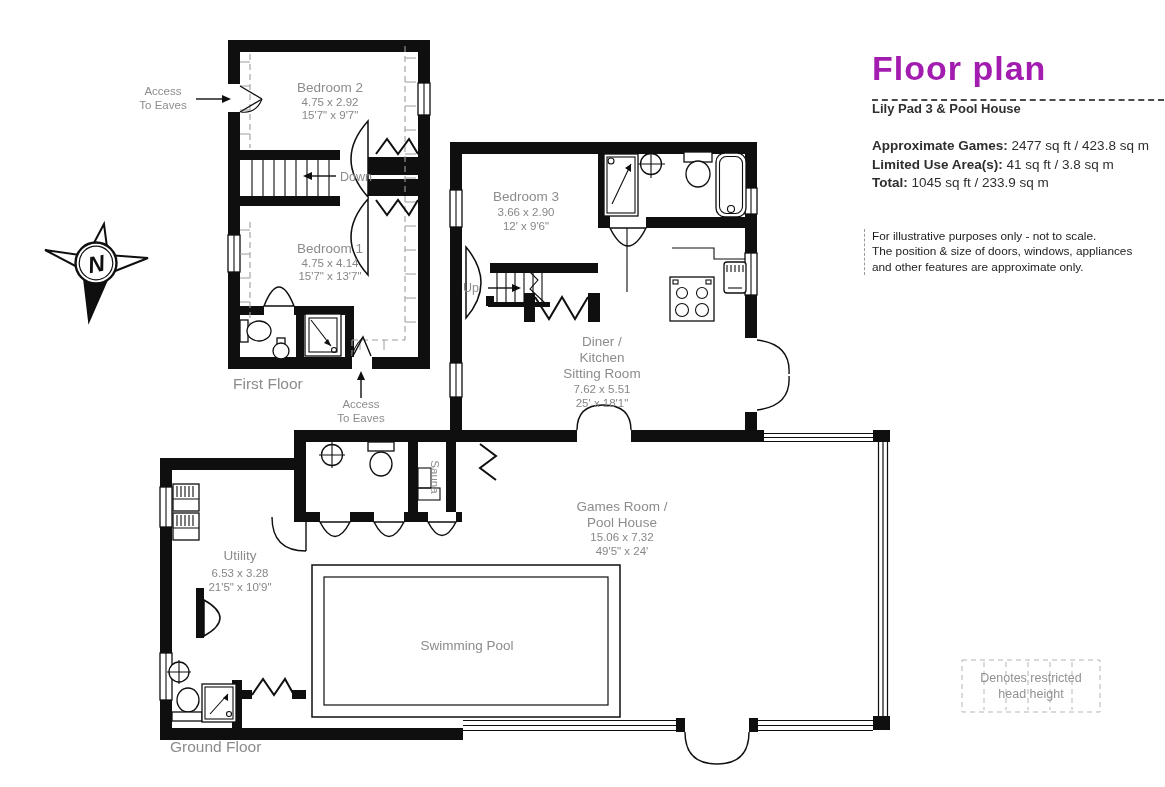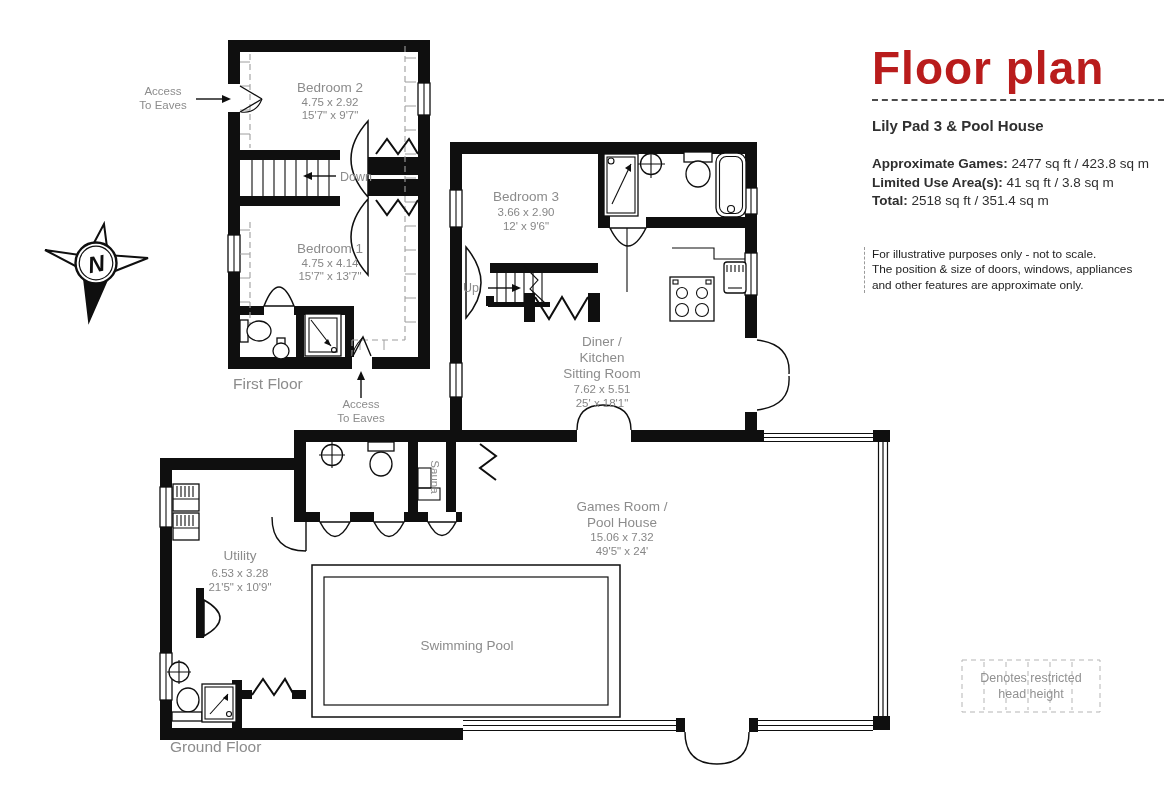--- a/index.html
+++ b/index.html
@@ -21,23 +21,23 @@
   .ldash{stroke:#b5b5b5;stroke-width:1;fill:none;stroke-dasharray:5 4;}
   text.rname{font-size:13.5px;fill:#8c8c8c;}
   text.rdim{font-size:11.5px;fill:#878787;}
   text.flr{font-size:15.5px;fill:#8c8c8c;}
   text.ann{font-size:12.5px;fill:#8c8c8c;}
   text.small{font-size:11.5px;fill:#8c8c8c;}
   text.leg{font-size:12.5px;fill:#919191;}
   text.north{font-size:23px;font-weight:bold;font-style:italic;fill:#0f0f0f;}
   
   .panel{position:absolute;left:872px;top:50px;width:292px;color:#313131;}
-  .title{font-size:46px;color:#b91c1c;font-weight:600;letter-spacing:1px;line-height:36px;}
+  .title{font-size:34px;color:#a21caf;font-weight:600;letter-spacing:1px;line-height:36px;}
   .rule{border-top:2px dashed #4b4b4b;margin-top:13px;width:292px;}
-  .prop{margin-top:16px;font-size:15px;font-weight:bold;color:#303030;}
+  .prop{font-size:13px;font-weight:bold;color:#303030;}
   .areas{margin-top:21px;font-size:13.5px;line-height:18.5px;color:#2e2e2e;}
   .areas b{font-weight:bold;}
   .disc{margin-top:36px;font-size:11.8px;line-height:15.5px;color:#1c1c1c;
         border-left:1px dashed #9a9a9a;padding-left:7px;margin-left:-8px;}
 </style>
 </head>
 <body>
 
 <div class="stage">
 
@@ -353,21 +353,21 @@
   </g>
 </svg>
 
   <div class="panel">
     <div class="title">Floor plan</div>
     <div class="rule"></div>
     <div class="prop">Lily Pad 3 &amp; Pool House</div>
     <div class="areas">
       <div><b>Approximate Games:</b> <span>2477 sq ft / 423.8 sq m</span></div>
       <div><b>Limited Use Area(s):</b> <span>41 sq ft / 3.8 sq m</span></div>
-      <div><b>Total:</b> <span>2518 sq ft / 351.4 sq m</span></div>
+      <div><b>Total:</b> <span>1045 sq ft / 233.9 sq m</span></div>
     </div>
     <div class="disc">
       <div>For illustrative purposes only - not to scale.</div>
       <div>The position &amp; size of doors, windows, appliances</div>
       <div>and other features are approximate only.</div>
     </div>
   </div>
 
 </div>
 

